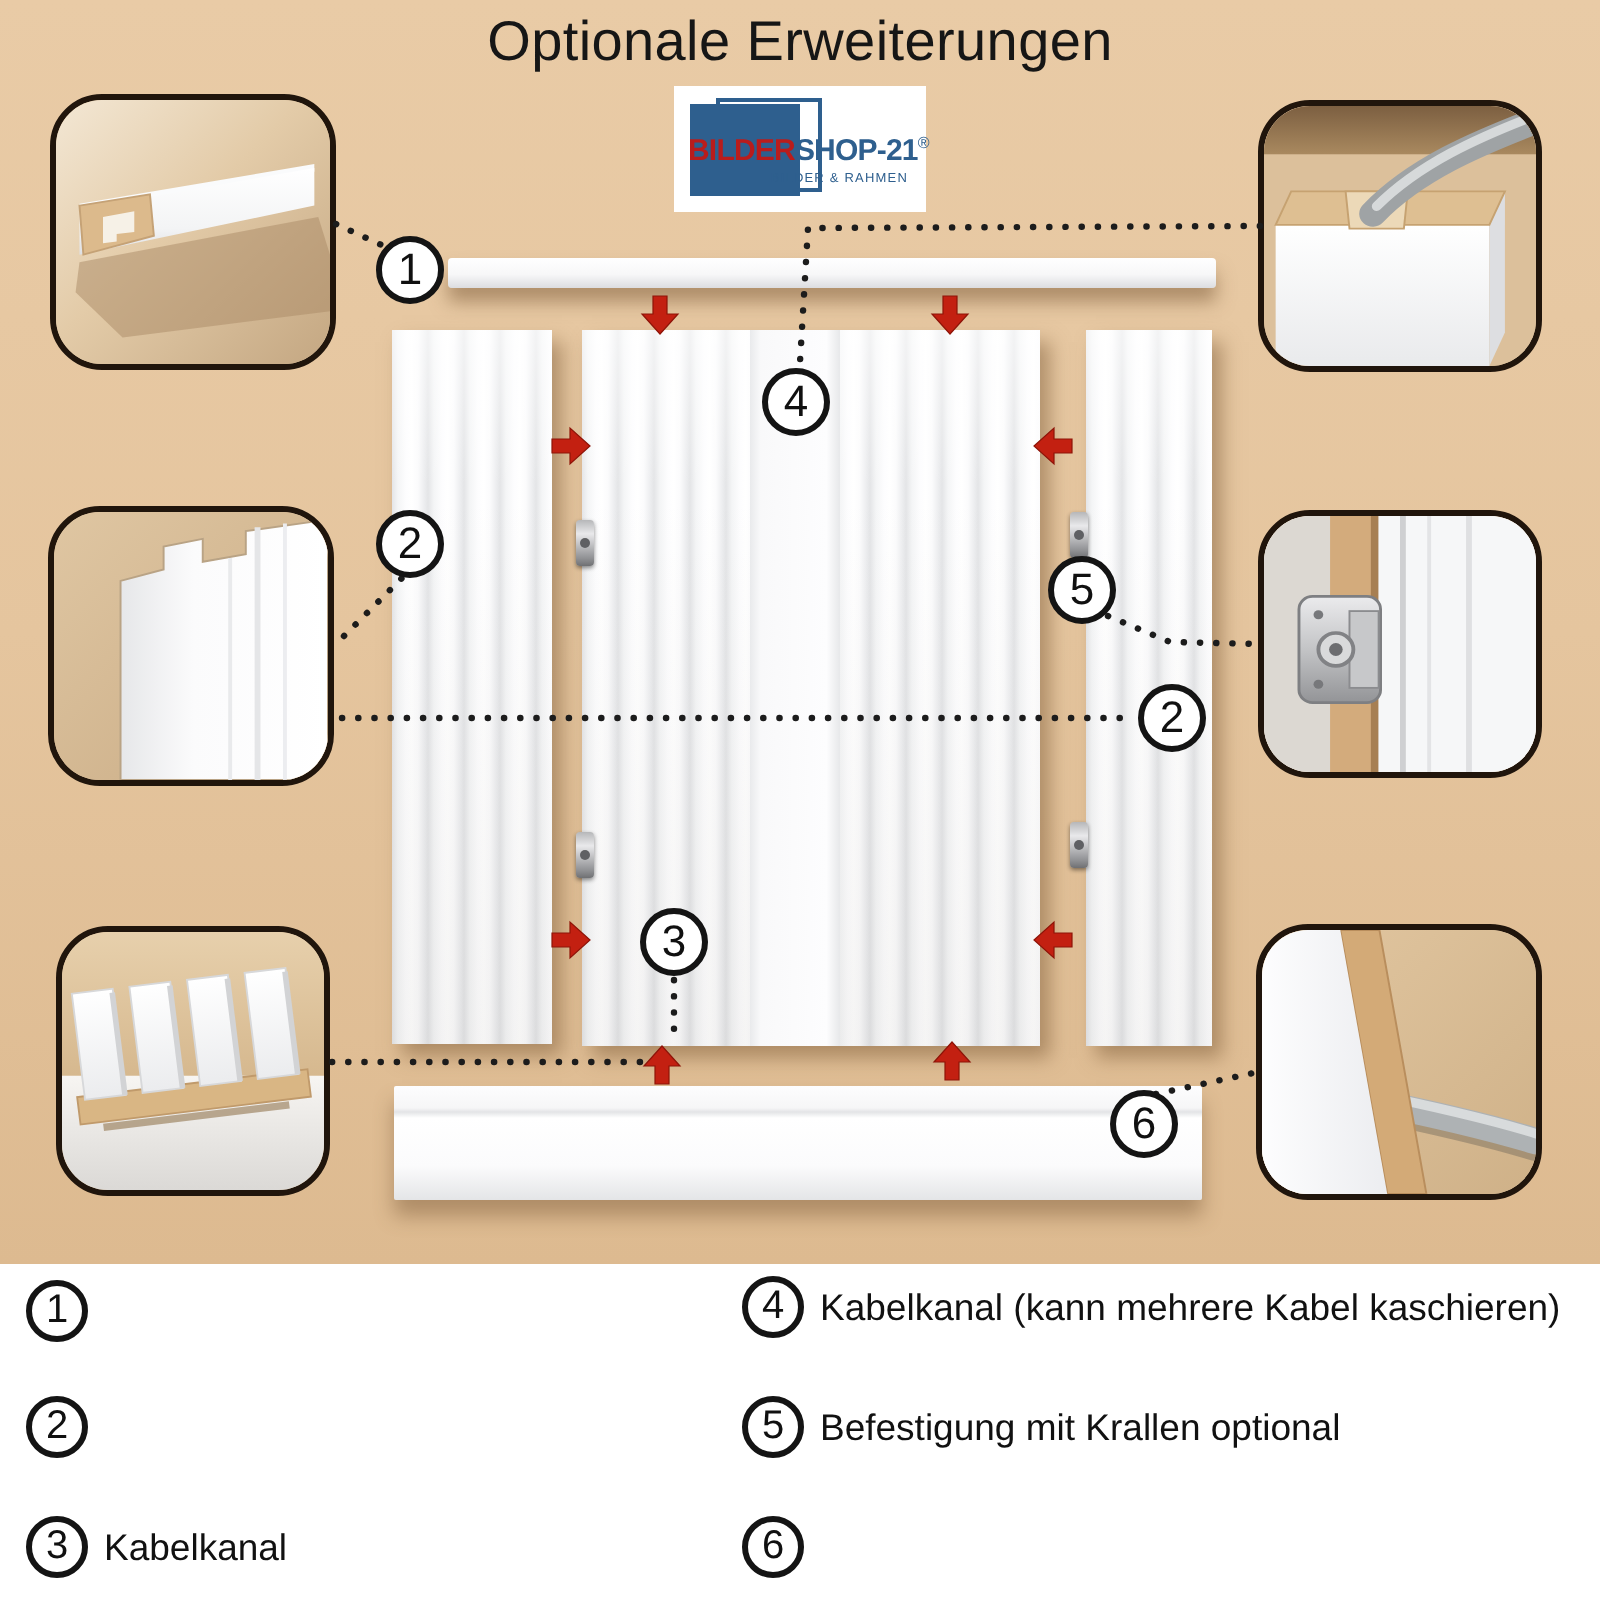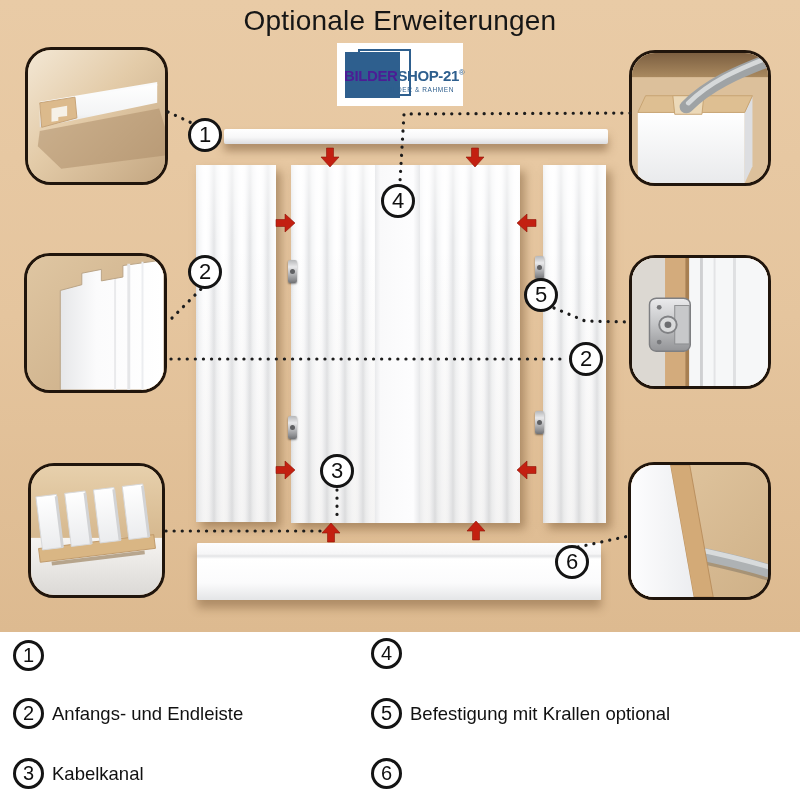--- a/index.html
+++ b/index.html
@@ -9,21 +9,21 @@
   .diagram{position:absolute;left:0;top:0;width:800px;height:632px;
            background:linear-gradient(180deg,#e9cba6 0%,#e5c59e 50%,#ddba90 100%);}
   .title{position:absolute;left:0;top:5px;width:800px;text-align:center;
          font-size:28px;font-weight:500;color:#161616;letter-spacing:.2px;}
   
   .logo{position:absolute;left:337px;top:43px;width:126px;height:63px;background:#ffffff;}
   .logo .sq-fill{position:absolute;left:8px;top:9px;width:55px;height:46px;background:#2e5f8e;}
   .logo .sq-line{position:absolute;left:21px;top:6px;width:49px;height:43px;border:2px solid #2e5f8e;}
   .logo .brand{position:absolute;left:7px;top:24px;width:118px;font-size:15px;font-weight:700;
                letter-spacing:-.4px;white-space:nowrap;z-index:3;}
-  .logo .brand .w{color:#4c1d95;} .logo .brand .b{color:#2e5f8e;}
+  .logo .brand .w{color:#b91c1c;} .logo .brand .b{color:#2e5f8e;}
   .logo .reg{font-size:8px;vertical-align:super;color:#2e5f8e;font-weight:400;}
   .logo .sub{position:absolute;right:9px;top:43px;font-size:6.5px;color:#2e5f8e;
              letter-spacing:.6px;z-index:3;}
   
   .thumb{position:absolute;border:3px solid #20150c;border-radius:26px;overflow:hidden;
          background:#e5c8a2;z-index:2;}
   .thumb svg{display:block;width:100%;height:100%;}
   .t-tl{left:25px;top:47px;width:137px;height:132px;}
   .t-ml{left:24px;top:253px;width:137px;height:134px;}
   .t-bl{left:28px;top:463px;width:131px;height:129px;}
@@ -298,28 +298,28 @@
         <span>6</span>
       </div>
   </div>
 
   <div class="legend">
     <div class="lrow r1">
       <span class="lnum">1</span>
     </div>
     <div class="lrow r2">
       <span class="lnum">2</span>
-      <span class="ltext">Anfangs- und Endleiste</span>
     </div>
     <div class="lrow r3">
       <span class="lnum">3</span>
       <span class="ltext">Kabelkanal</span>
     </div>
     <div class="lrow r4">
       <span class="lnum">4</span>
+      <span class="ltext">Kabelkanal (kann mehrere Kabel kaschieren)</span>
     </div>
     <div class="lrow r5">
       <span class="lnum">5</span>
       <span class="ltext">Befestigung mit Krallen optional</span>
     </div>
     <div class="lrow r6">
       <span class="lnum">6</span>
     </div>
   </div>
 </div>

